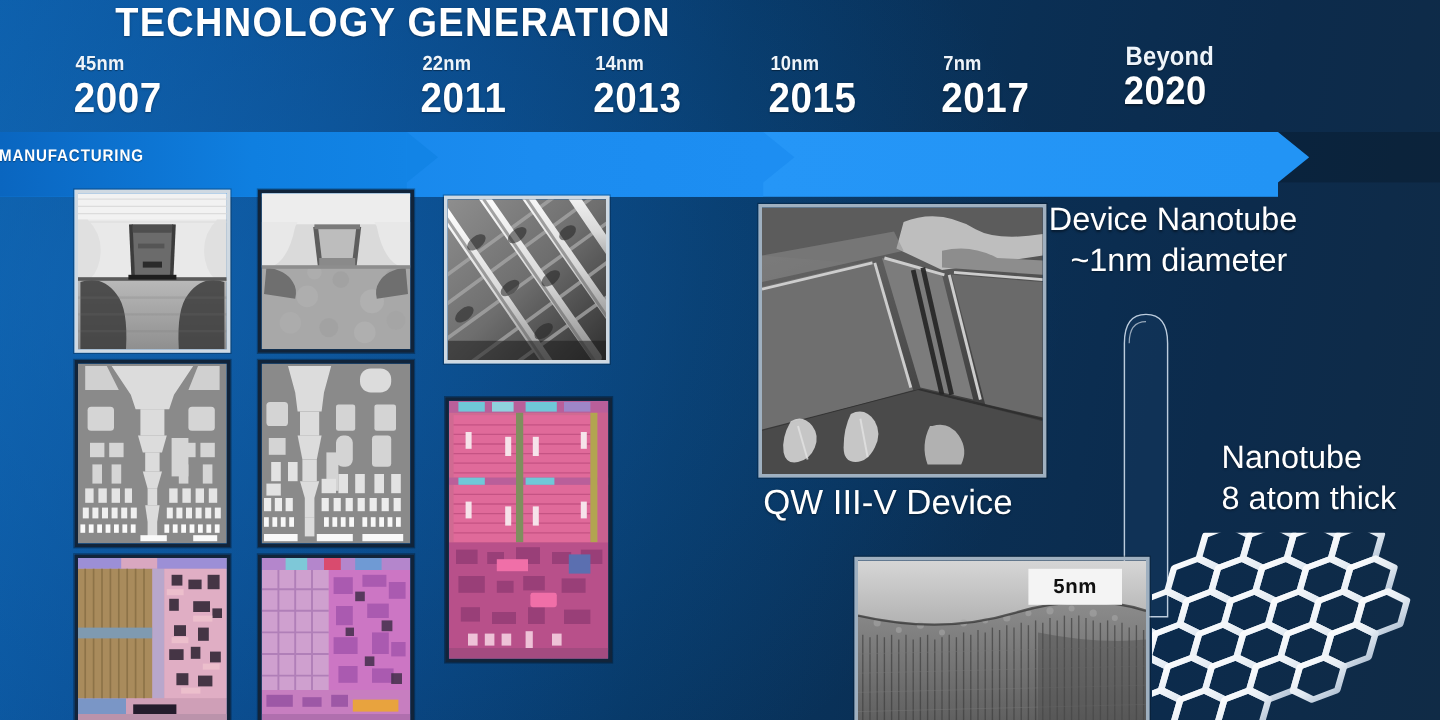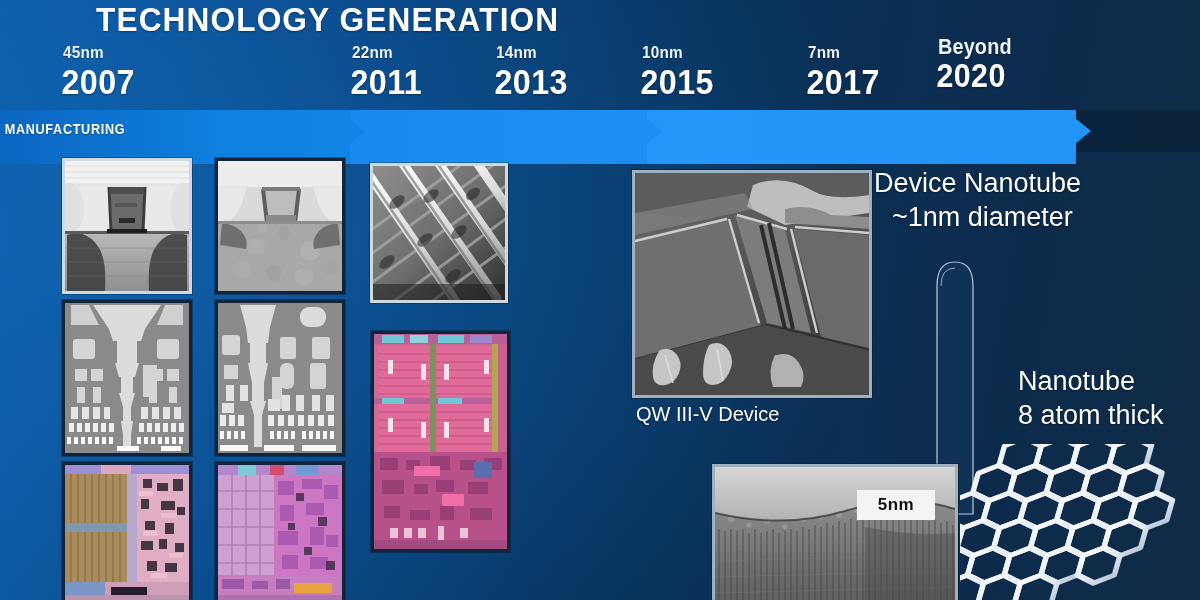--- a/index.html
+++ b/index.html
@@ -40,42 +40,42 @@
   }
   .yr.word{font-size:33px;}
   .nm.word{font-size:22px;}
 
   
   .band{position:absolute;left:0;top:110px;width:1200px;height:42px;}
   .bandshadow{
     position:absolute;left:0;top:110px;width:1200px;height:42px;
     background:rgba(0,0,0,0.18);
   }
-  .seg{position:absolute;top:0;height:54px;padding-left:11px;}
+  .seg{position:absolute;top:0;height:54px;}
   .seg .body{position:absolute;left:0;top:0;height:100%;width:100%;}
   .seg .tip{
     position:absolute;top:0;width:0;height:0;
     border-top:21px solid transparent;border-bottom:21px solid transparent;
   }
   .seglabel{
     position:absolute;top:11px;width:100%;text-align:center;
     font-size:14px;font-weight:bold;color:#ffffff;letter-spacing:0.8px;
     transform:scaleX(0.9);
     text-shadow:0 1px 1px rgba(0,0,0,0.35);
   }
 
   
   .frame{position:absolute;overflow:hidden;}
   .frame.lightborder{border:3px solid #cfd9e2;box-shadow:0 0 0 1px rgba(0,0,0,0.25);}
   .frame.darkborder{border:3px solid #11243a;box-shadow:0 0 0 1px rgba(0,0,0,0.3);}
   .frame.greyborder{border:3px solid #9fb0c0;box-shadow:0 0 0 1px rgba(0,0,0,0.25);}
   .frame .inner{position:absolute;inset:0;}
 
   .caption{
-    position:absolute;color:#ffffff;font-size:20px;
+    position:absolute;color:#ffffff;font-size:29px;
     text-shadow:0 1px 2px rgba(0,0,0,0.45);
     white-space:nowrap;
   }
   .note{
     position:absolute;color:#ffffff;font-size:27px;line-height:34px;
     text-shadow:0 1px 2px rgba(0,0,0,0.45);white-space:nowrap;
   }
   .scalebar{
     position:absolute;background:#f4f4f4;color:#101010;
     font-size:17px;font-weight:bold;letter-spacing:0.5px;
@@ -100,21 +100,21 @@
     <div class="yr">2011</div>
   </div>
   <div class="nodecol" style="left:488px;top:44px;">
     <div class="nm">14nm</div>
     <div class="yr">2013</div>
   </div>
   <div class="nodecol" style="left:634px;top:44px;">
     <div class="nm">10nm</div>
     <div class="yr">2015</div>
   </div>
-  <div class="nodecol" style="left:800px;top:44px;">
+  <div class="nodecol" style="left:778px;top:44px;">
     <div class="nm">7nm</div>
     <div class="yr">2017</div>
   </div>
   <div class="nodecol" style="left:930px;top:38px;">
     <div class="nm word">Beyond</div>
     <div class="yr word">2020</div>
   </div>
 
   <div class="bandshadow"></div>
   <div class="band">
@@ -806,21 +806,21 @@
         <line x1="0" y1="78" x2="240" y2="72"></line>
           <line x1="0" y1="94" x2="240" y2="88"></line>
         <line x1="0" y1="110" x2="240" y2="104"></line>
           <line x1="0" y1="126" x2="240" y2="120"></line>
       </g>
 
       <path d="M150 60 Q200 70 240 66 L240 136 L150 136 Z" fill="#4e4e4e" opacity="0.45"></path>
       <path d="M0 46 Q70 62 130 44 Q190 26 240 42" fill="none" stroke="#2e2e2e" stroke-width="2" opacity="0.7"></path>
     </svg>
   </div>
-  <div class="scalebar" style="left:857px;top:474px;width:78px;height:30px;margin-top:16px;">5nm</div>
+  <div class="scalebar" style="left:857px;top:474px;width:78px;height:30px;">5nm</div>
 
   <div style="position:absolute;left:960px;top:444px;width:240px;height:156px;">
     <svg width="240" height="156" viewBox="0 0 240 156">
       <defs>
         <linearGradient id="gStroke" x1="0" y1="0" x2="1" y2="1">
           <stop offset="0%" stop-color="#ffffff"></stop>
             <stop offset="55%" stop-color="#e2eaf2"></stop>
           <stop offset="100%" stop-color="#aebfd2"></stop>
         </linearGradient>
       </defs>

